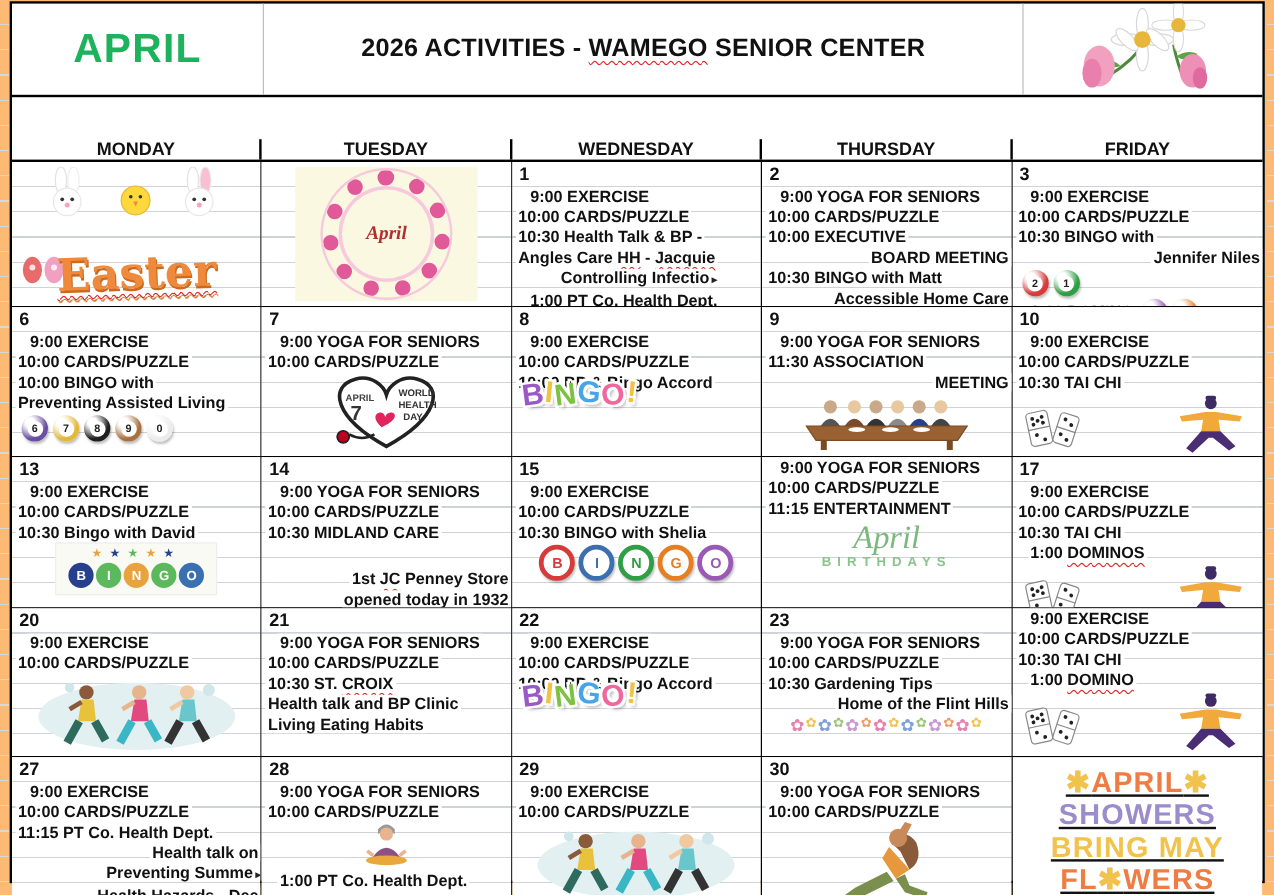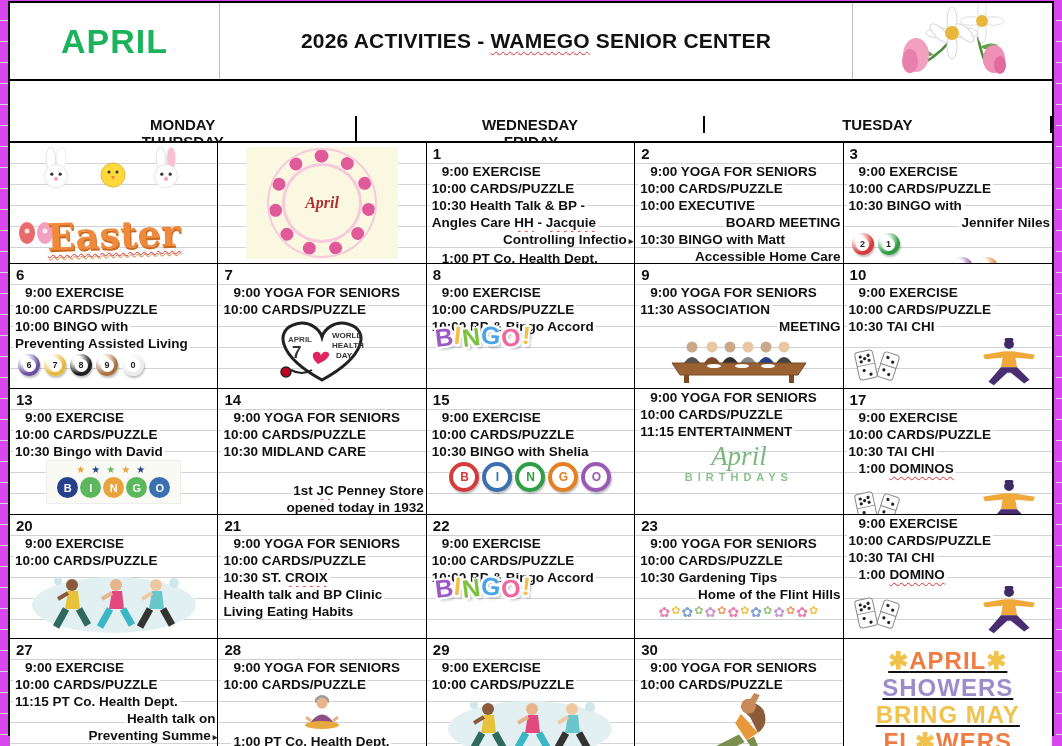--- a/index.html
+++ b/index.html
@@ -1,54 +1,54 @@
 <!DOCTYPE html>
 <html><head>
 <meta charset="utf-8">
 <style>
   html,body{margin:0;padding:0;background:#fff;}
-  #page{position:relative;width:1062px;height:746px;background:#d946ef;overflow:hidden;
+  #page{position:relative;width:1062px;height:746px;background:#fdba74;overflow:hidden;
         font-family:"Liberation Sans",sans-serif;color:#111;}
   .margin-strip{position:absolute;top:0;bottom:0;width:8px;
         background:repeating-linear-gradient(to bottom,transparent 0 20px,#d8d8d8 20px 21px);}
   #margin-l{left:0;} #margin-r{right:0;width:6px;}
 
   #cal{position:absolute;left:8px;top:1px;width:1046px;height:735px;border:2px solid #000;
        background:#fff;display:flex;flex-direction:column;box-sizing:border-box;}
 
   
   #band{height:82px;display:grid;grid-template-columns:210px 1fr 200px;border-bottom:2px solid #000;}
   #band-month{display:flex;align-items:center;justify-content:center;border-right:1px solid #bdbdbd;}
   #month-label{font-size:34px;font-weight:bold;color:#1cb35c;letter-spacing:1px;}
   #band-title{display:flex;align-items:center;justify-content:center;}
   #cal-title{font-size:21px;font-weight:bold;letter-spacing:.2px;}
   #band-flowers{display:flex;align-items:center;justify-content:center;border-left:1px solid #bdbdbd;overflow:hidden;}
 
   
-  #dayhead{height:25px;display:grid;grid-template-columns:repeat(3,1fr);border-bottom:2px solid #000;margin-top:35px;}
+  #dayhead{height:25px;display:grid;grid-template-columns:repeat(5,1fr);border-bottom:2px solid #000;margin-top:35px;}
   .dh{display:flex;align-items:center;justify-content:center;font-weight:bold;font-size:15px;
       border-right:2px solid #000;}
   .dh:last-child{border-right:none;}
 
   
   #weeks{flex:1;display:grid;grid-template-columns:repeat(5,1fr);
          grid-template-rows:121px 125px 126px 124px 1fr;}
   .cell{position:relative;border-right:1.5px solid #000;border-bottom:1.5px solid #000;
         overflow:hidden;box-sizing:border-box;
         background-image:repeating-linear-gradient(to bottom,#fff 0 20px,#cfd3d8 20px 21px);}
   .cell:nth-child(5n){border-right:none;}
   .cell:nth-child(n+21){border-bottom:none;}
 
   .numrow{padding:1px 0 0 4px;line-height:19px;white-space:nowrap;}
   .num{font-weight:bold;font-size:15px;background:#fff;padding:0 2px;}
   .ctitle{font-weight:bold;font-size:14.5px;background:#fff;padding:0 2px;}
 
   .line{font-size:13.5px;font-weight:bold;line-height:17px;padding-left:3px;white-space:nowrap;}
   .line.center{text-align:right;padding-left:0;}
-  .line.right{text-align:right;padding-right:1px;}
+  .line.right{text-align:center;padding-right:1px;}
   .line.ind{padding-left:13px;}
   .line .txt{background:#fff;padding:0 2px;}
   .cutmark{font-size:9px;color:#222;}
   .sq{text-decoration:underline;text-decoration-style:wavy;text-decoration-color:#e02b2b;
       text-decoration-thickness:1px;text-underline-offset:3px;}
   .spacer{height:22px;}
 
   .imgrow{text-align:center;line-height:0;}
   .imgrow.left{text-align:left;padding-left:8px;}
   .imgfill{height:100%;display:flex;align-items:center;justify-content:center;}
@@ -153,22 +153,22 @@
             <ellipse cx="0" cy="13" rx="5" ry="13" fill="#fff" stroke="#d8d8d8"></ellipse>
             <ellipse cx="-13" cy="0" rx="13" ry="5" fill="#fff" stroke="#d8d8d8"></ellipse>
             <ellipse cx="13" cy="0" rx="13" ry="5" fill="#fff" stroke="#d8d8d8"></ellipse>
             <circle cx="0" cy="0" r="7" fill="#e8b63a"></circle>
           </g>
         </svg>
       </div>
     </div>
     <div id="dayhead">
         <div class="dh">MONDAY</div>
+        <div class="dh">TUESDAY</div>
         <div class="dh">WEDNESDAY</div>
-        <div class="dh">TUESDAY</div>
         <div class="dh">THURSDAY</div>
         <div class="dh">FRIDAY</div>
       </div>
     <div id="weeks">
         <div class="cell">
           <div class="imgfill">
             <div class="easter">
               <span class="e-item" style="left:28px"><svg width="36" height="48" viewBox="0 0 34 46">
                   <ellipse cx="12" cy="11" rx="4.5" ry="11" fill="#fff" stroke="#e3e3e3"></ellipse>
                   <ellipse cx="22" cy="11" rx="4.5" ry="11" fill="#fff" stroke="#eee"></ellipse>

